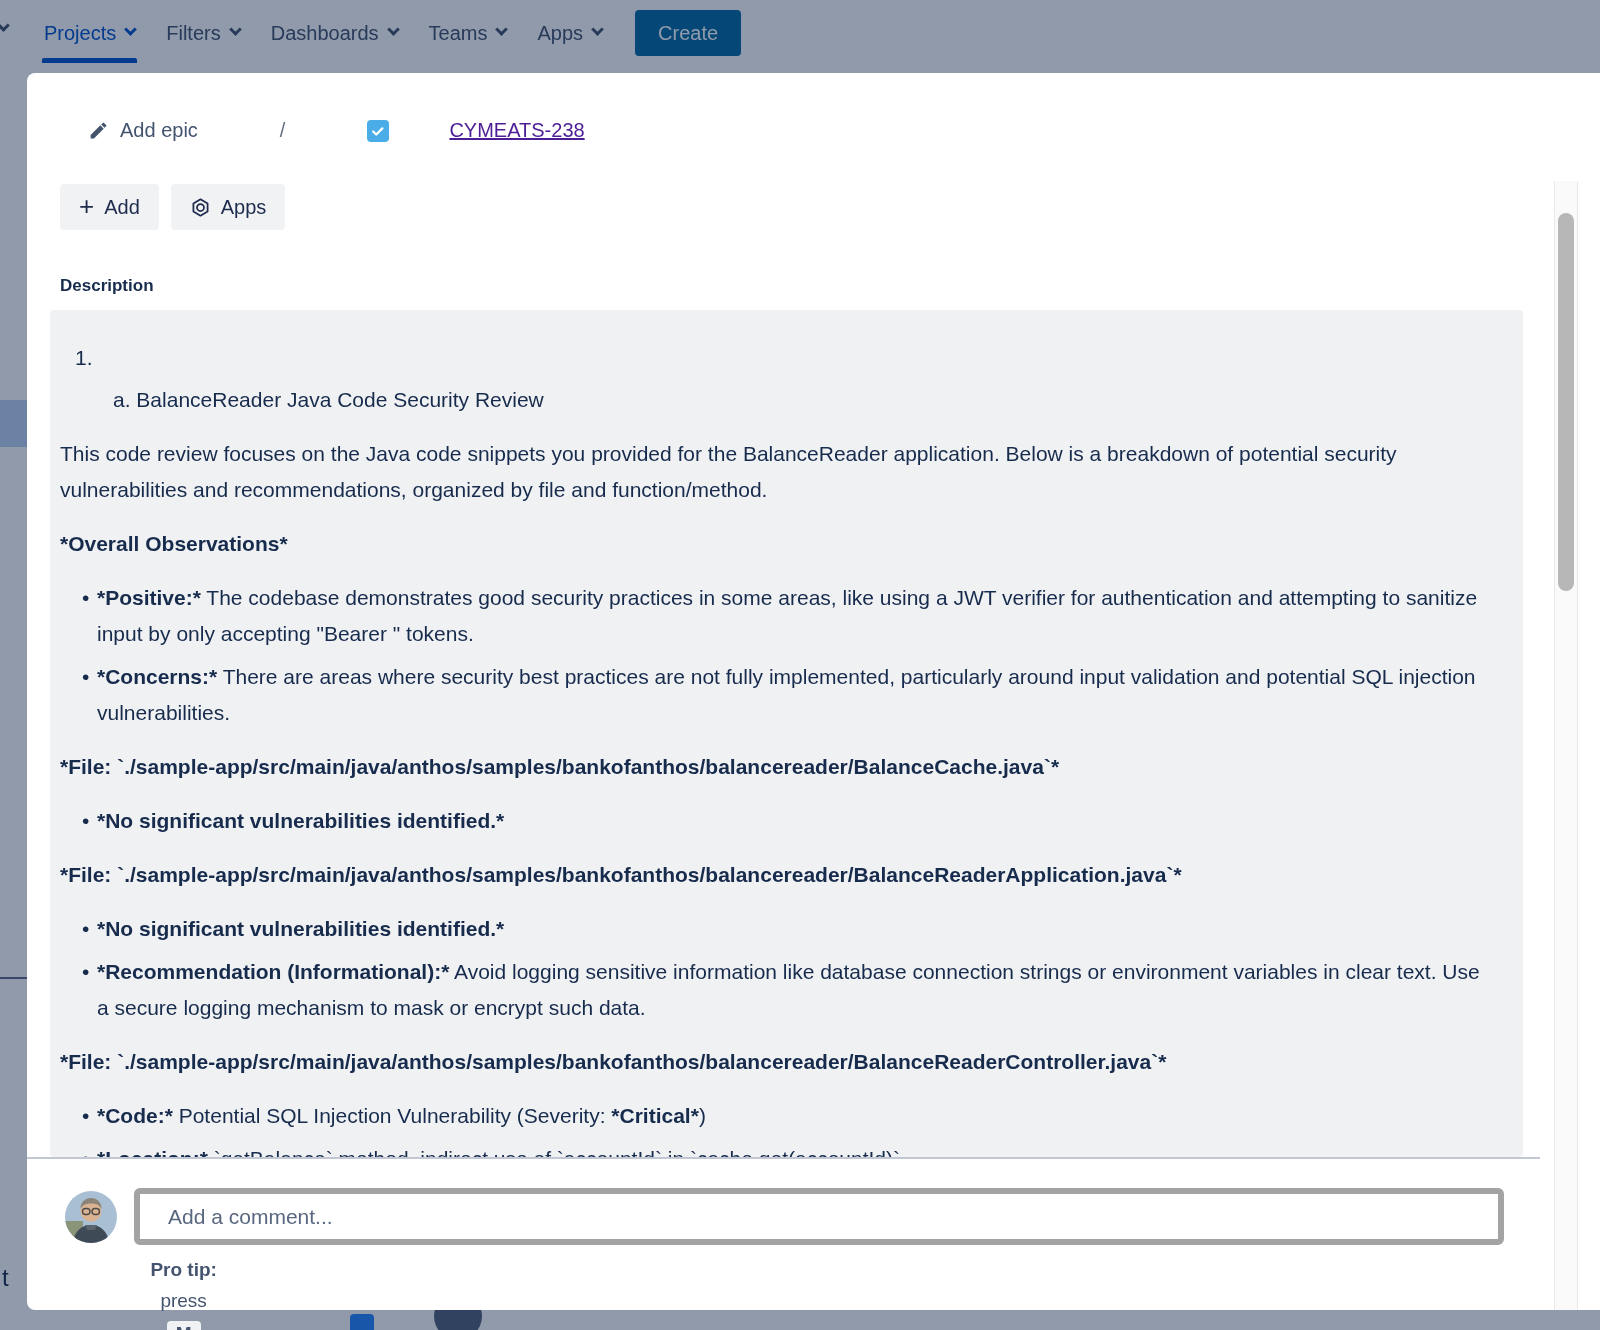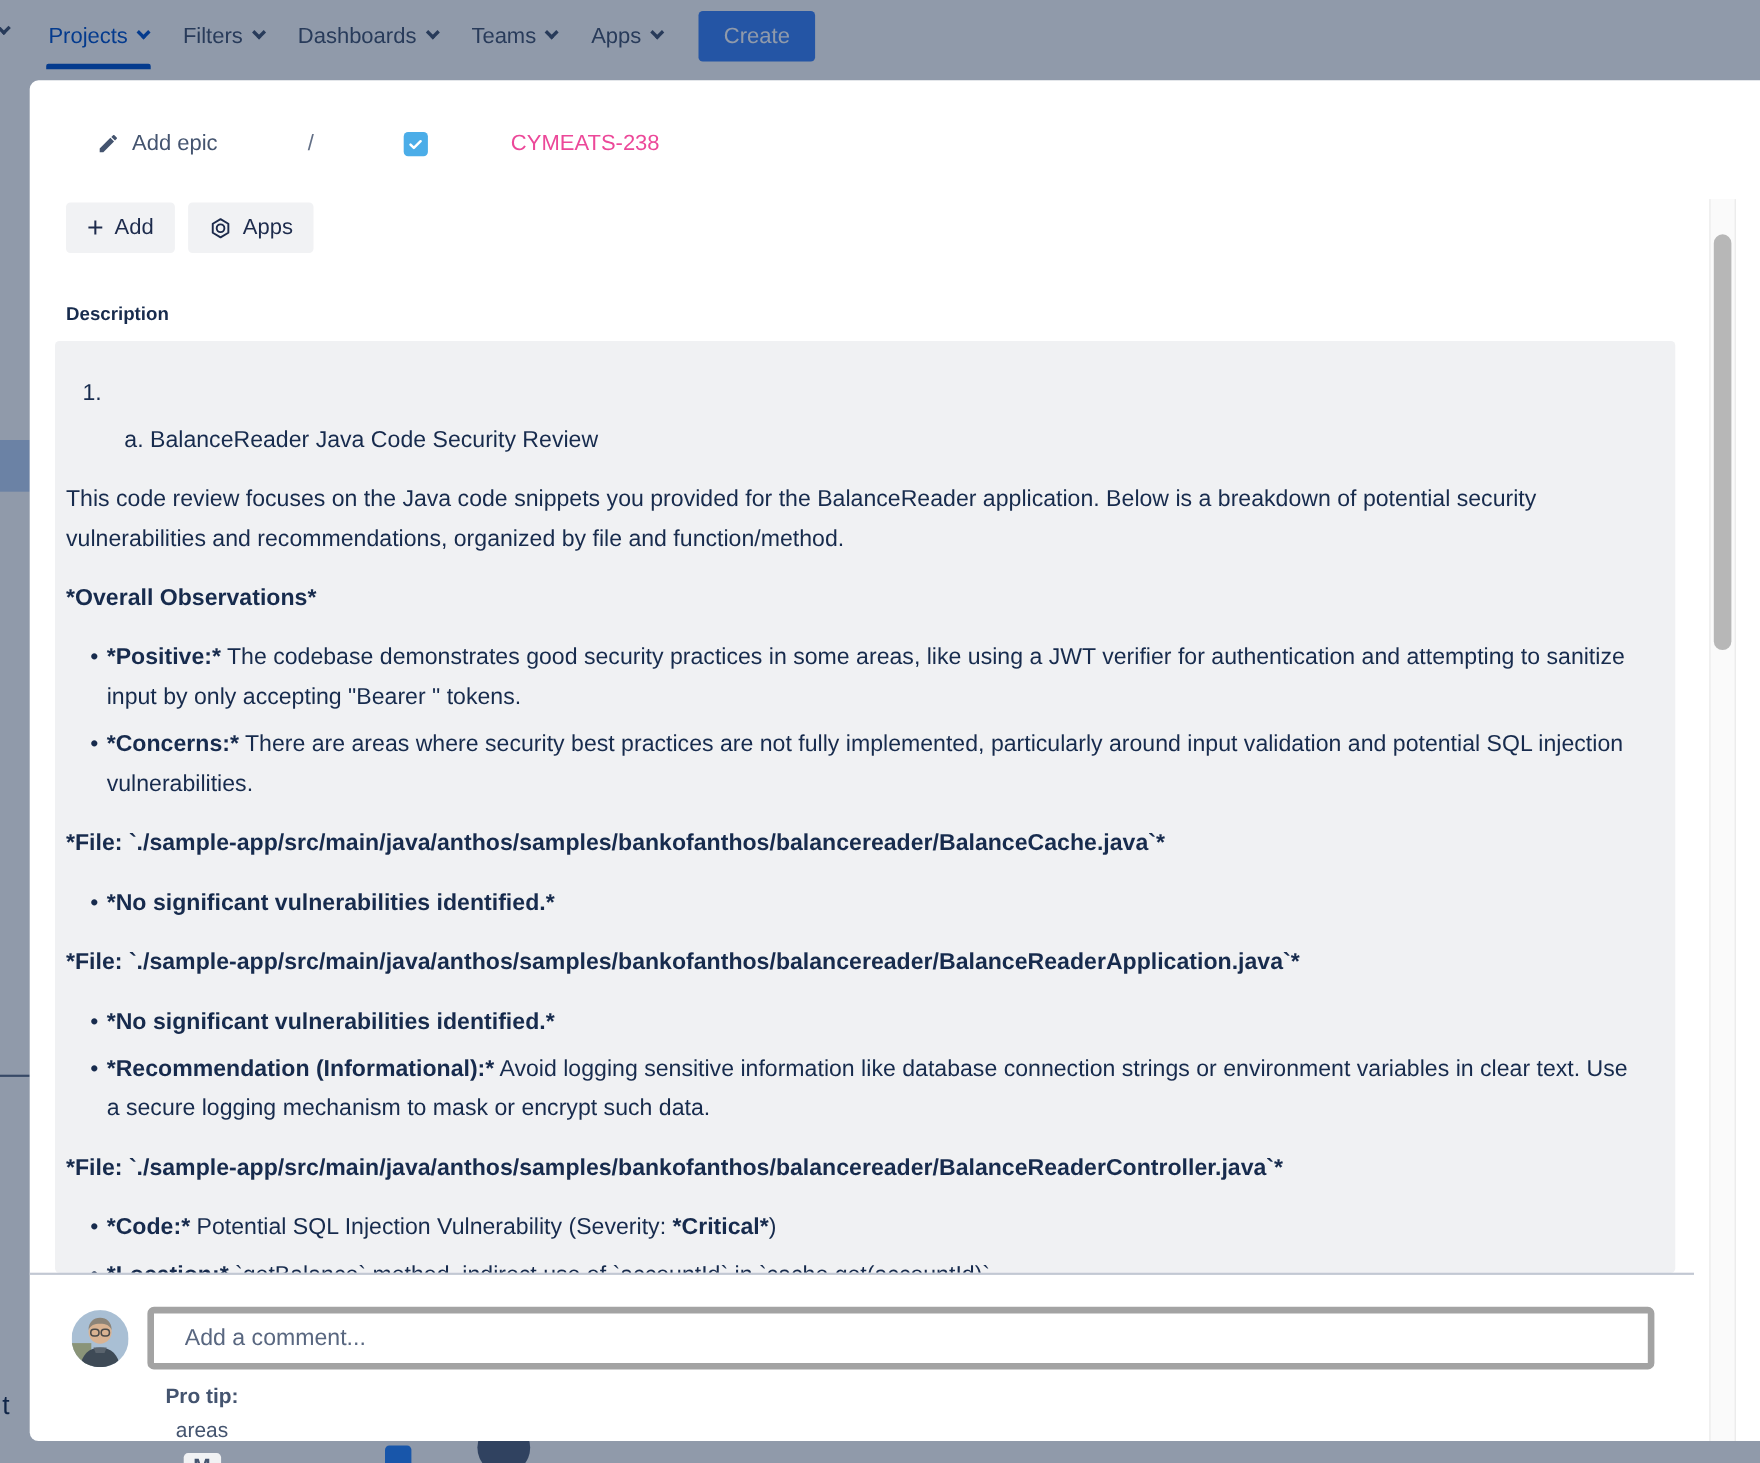--- a/index.html
+++ b/index.html
@@ -11,21 +11,21 @@
             display:flex; align-items:center; }
   .nav-lead { margin-left:-5px; width:18px; height:18px; position:relative; }
   .nav-lead .chev { position:absolute; left:4px; top:4px; }
   .chev { display:inline-block; width:9px; height:9px; border-right:3px solid currentColor;
           border-bottom:3px solid currentColor; transform:rotate(45deg); margin-top:-7px; }
   .nav-item { font-size:20px; font-weight:500; color:#42526E; display:flex; align-items:center;
               gap:10px; height:60px; position:relative; margin-left:31px; cursor:pointer; }
   .nav-item.active { color:#0052CC; }
   .nav-item.active::after { content:""; position:absolute; left:-2px; right:-2px; bottom:0;
                             height:5px; background:#0052CC; border-radius:2px 2px 0 0; }
-  .create-btn { margin-left:33px; background:#3b82f6; color:#fff; border:none; border-radius:4px;
+  .create-btn { margin-left:33px; background:#0369a1; color:#fff; border:none; border-radius:4px;
                 height:46px; padding:0 23px; font-size:20px; font-weight:500;
                 font-family:"Liberation Sans", sans-serif; cursor:pointer; }
 
   .bg-band   { position:absolute; left:0; top:400px; width:27px; height:47px; background:#BCD4F6; }
   .bg-line   { position:absolute; left:0; top:977px; width:27px; height:2px; background:#5E6C84; }
   .bg-letter { position:absolute; left:2px; top:1264px; font-size:24px; font-weight:500; color:#172B4D; }
   .bg-col-1  { position:absolute; left:285px; top:1288px; width:222px; height:42px; background:#fff; border-radius:6px; }
   .bg-col-2  { position:absolute; left:525px; top:1288px; width:430px; height:42px; background:#fff; border-radius:6px; }
   .bg-chk    { position:absolute; left:350px; top:1314px; width:24px; height:24px; background:#2684FF; border-radius:4px; }
   .bg-ava    { position:absolute; left:434px; top:1292px; width:48px; height:48px; border-radius:50%; background:#505F79; }
@@ -35,21 +35,21 @@
   
   .modal { position:absolute; left:27px; top:73px; width:1573px; height:1237px; background:#fff;
            border-radius:8px 0 0 8px; z-index:10; }
 
   .breadcrumb { position:absolute; left:61px; top:46px; display:flex; align-items:center;
                 font-size:20px; color:#44546F;gap:48px; }
   .crumb-btn { display:flex; align-items:center; gap:11px; cursor:pointer; }
   .crumb-sep { margin:0 34px; color:#626F86; }
   .task-icon { width:22px; height:22px; background:#4BADE8; border-radius:4px; display:flex;
                align-items:center; justify-content:center; }
-  .issue-key { margin-left:27px; color:#ec4899; cursor:pointer; }
+  .issue-key { margin-left:12px; color:#4c1d95; cursor:pointer;text-decoration:underline; }
 
   .toolbar { position:absolute; left:33px; top:111px; display:flex; gap:12px; }
   .tb-btn { height:46px; background:#F1F2F4; border:none; border-radius:4px; padding:0 19px;
             display:flex; align-items:center; gap:10px; font-size:20px; font-weight:500;
             color:#1D2B4C; font-family:"Liberation Sans", sans-serif; cursor:pointer; }
   .plus-glyph { font-size:26px; font-weight:400; line-height:1; margin-top:-2px; }
 
   .desc-heading { position:absolute; left:33px; top:203px; font-size:17px; font-weight:700; color:#172B4D; }
 
   .desc { position:absolute; left:23px; top:237px; width:1473px; height:847px; background:#F0F1F3;
@@ -193,21 +193,21 @@
       <circle cx="26" cy="20" r="10.5" fill="#D9B392"></circle>
       <path d="M15.5 18c0-7 4.5-11 10.5-11s10.5 4 10.5 11c-2-4-5-5.5-10.5-5.5S17.5 14 15.5 18z" fill="#8C8478"></path>
       <rect x="17.5" y="17.5" width="7.5" height="6" rx="3" fill="none" stroke="#4B4A48" stroke-width="1.4"></rect>
       <rect x="27" y="17.5" width="7.5" height="6" rx="3" fill="none" stroke="#4B4A48" stroke-width="1.4"></rect>
       <path d="M20 34h12l-2 5h-8z" fill="#5A646E"></path>
     </svg>
   </div>
   <input class="comment-input" type="text" placeholder="Add a comment..." style="">
   <div class="protip">
     <b>Pro tip:</b>
-    <span>areas</span>
+    <span>press</span>
     <span class="key-cap">M</span>
     <span>to comment</span>
   </div>
 
   <div class="scroll-track">
     <div class="scroll-thumb"></div>
   </div>
 </div>
 
 </body></html>

